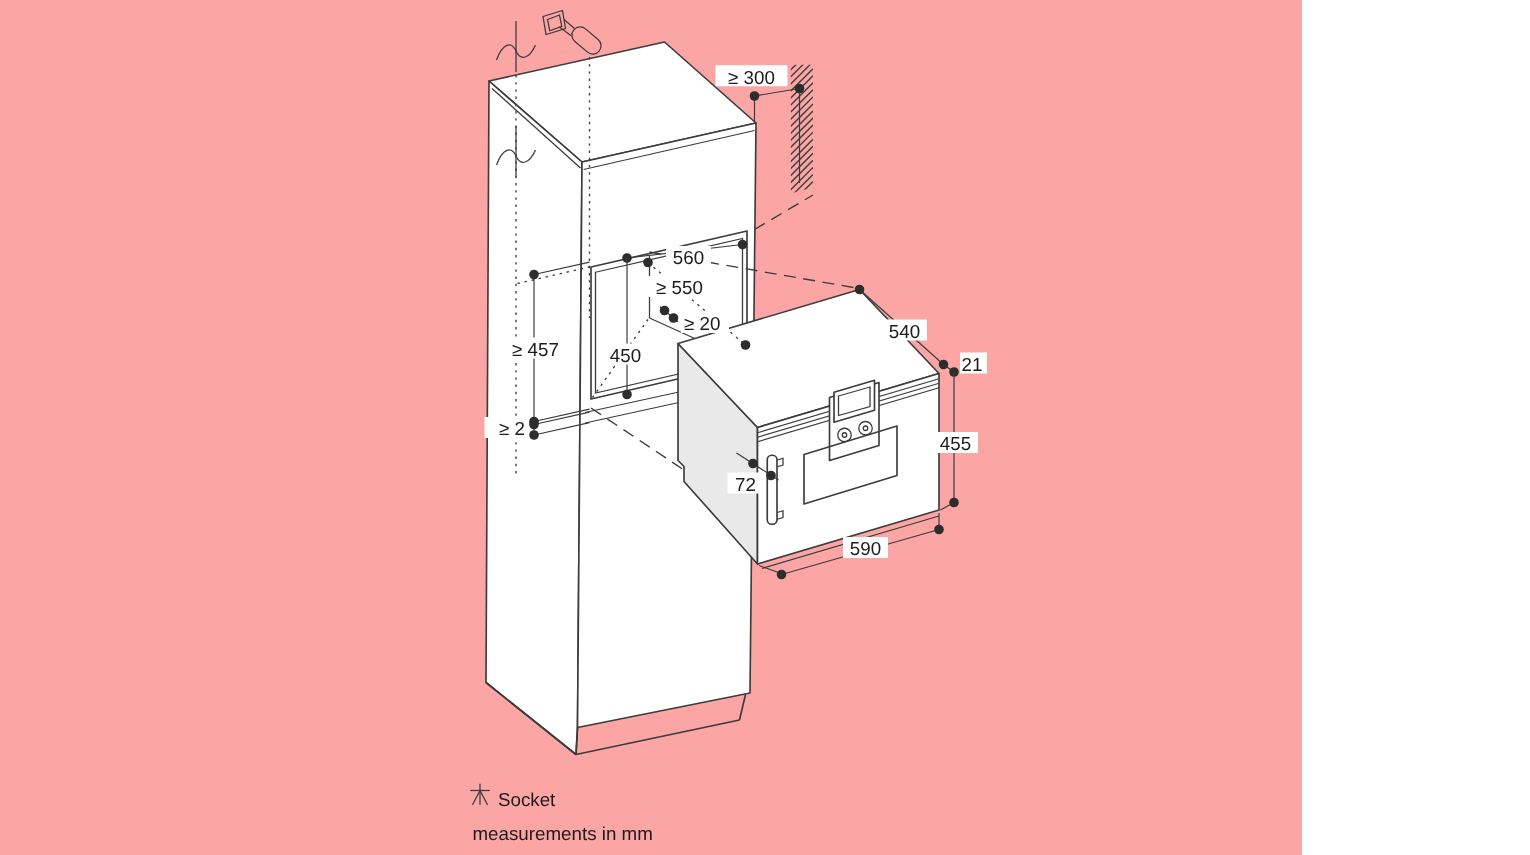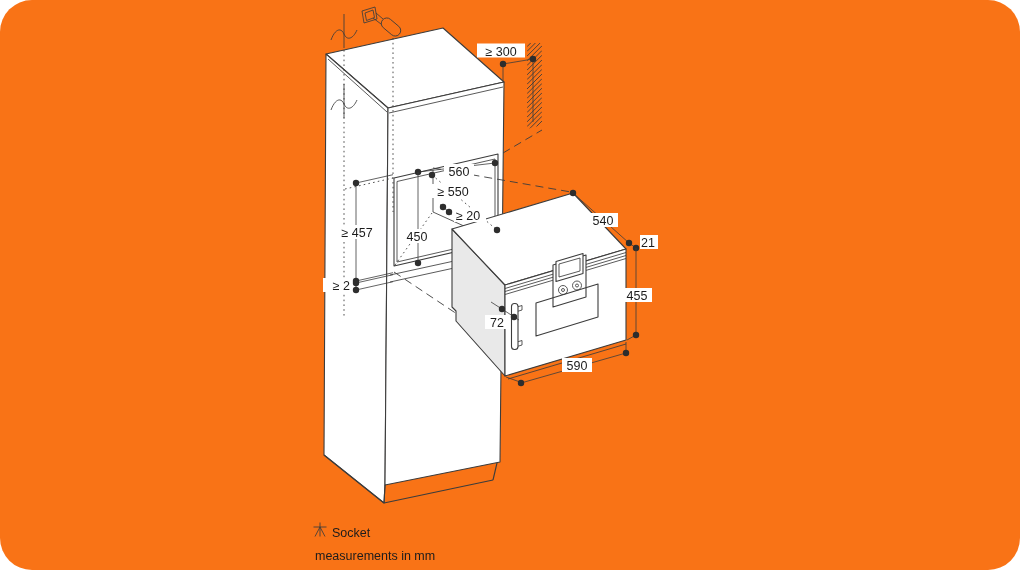--- a/index.html
+++ b/index.html
@@ -1,16 +1,16 @@
 <!DOCTYPE html>
 <html><head>
 <meta charset="utf-8">
 <style>
   html,body{margin:0;padding:0;background:#ffffff;}
-  .stage{width:1020px;height:570px;position:relative;background:#f97316;overflow:hidden;border-radius:32px;}
+  .stage{width:868px;height:570px;position:relative;background:#fca5a5;overflow:hidden;}
   svg{display:block;}
   svg text{font-family:"Liberation Sans","DejaVu Sans",sans-serif;font-size:12.5px;fill:#1c1c1c;}
   .edge{stroke:#3c3c3c;stroke-width:1.1;fill:none;stroke-linejoin:round;}
   .edge-thin{stroke:#3c3c3c;stroke-width:0.85;fill:none;}
   .face{fill:#ffffff;stroke:#3c3c3c;stroke-width:1.1;stroke-linejoin:round;}
   .face-grey{fill:#e9e9e9;stroke:#3c3c3c;stroke-width:1.1;stroke-linejoin:round;}
   .dim{stroke:#3c3c3c;stroke-width:0.8;fill:none;}
   .dimdot{fill:#2d2d2d;stroke:none;}
   .dashed{stroke:#3c3c3c;stroke-width:0.9;fill:none;stroke-dasharray:8 5;}
   .dotted{stroke:#3c3c3c;stroke-width:0.9;fill:none;stroke-dasharray:1.6 3.2;}

